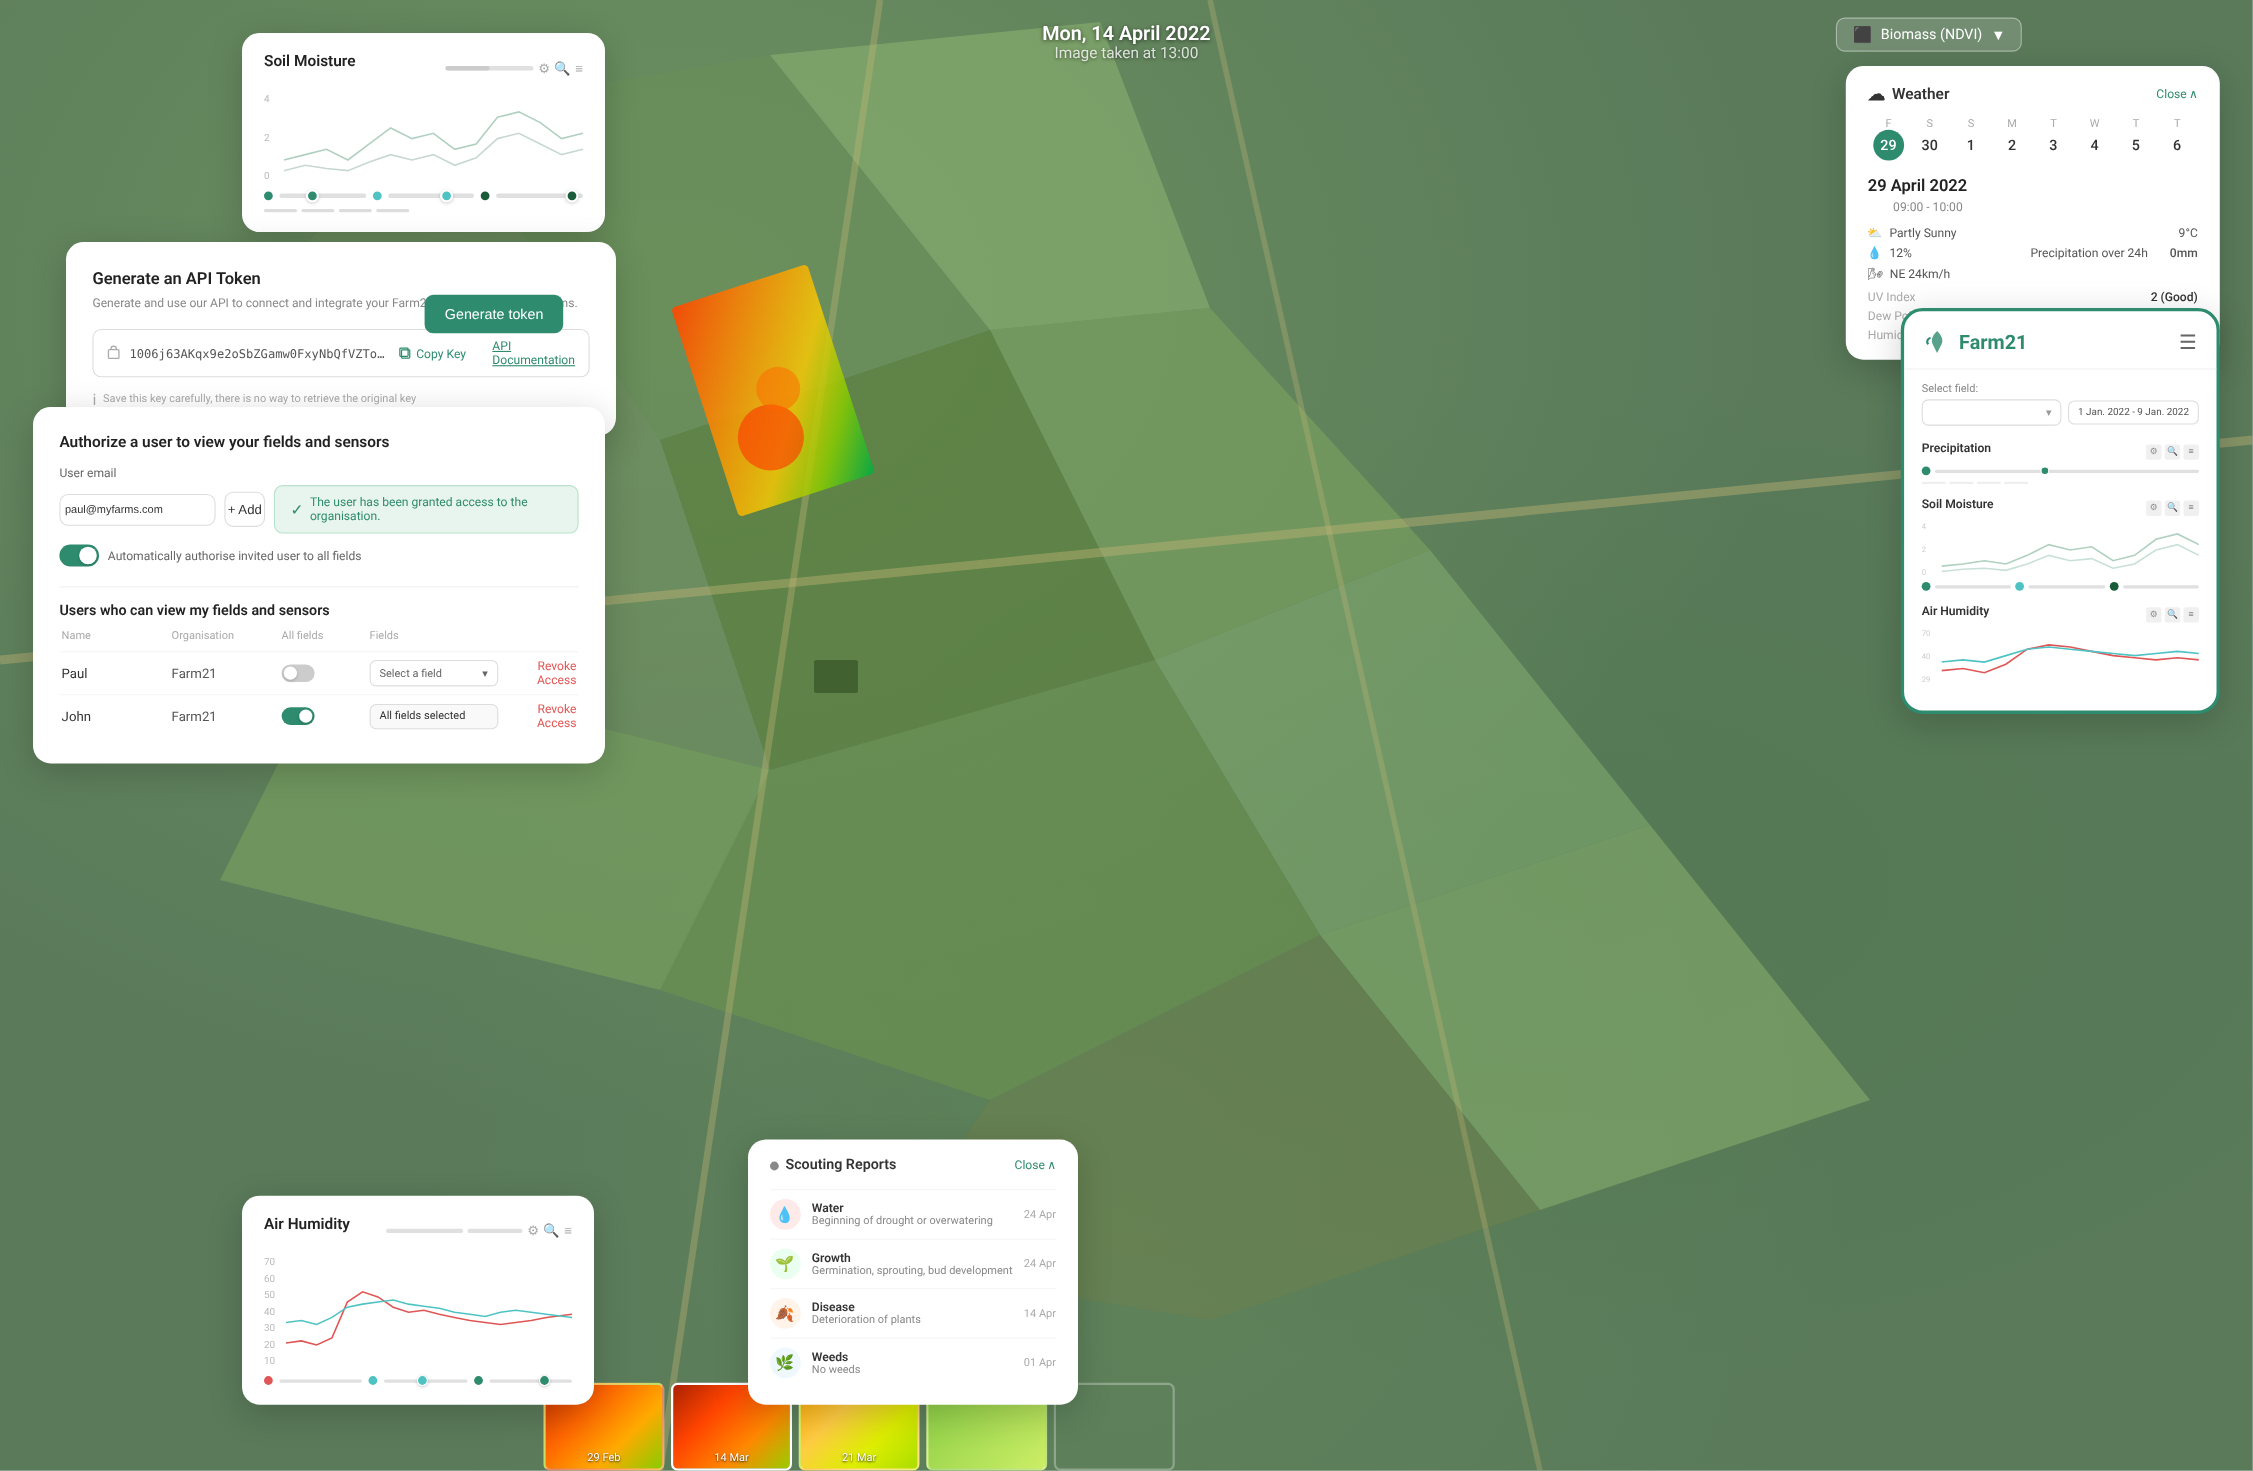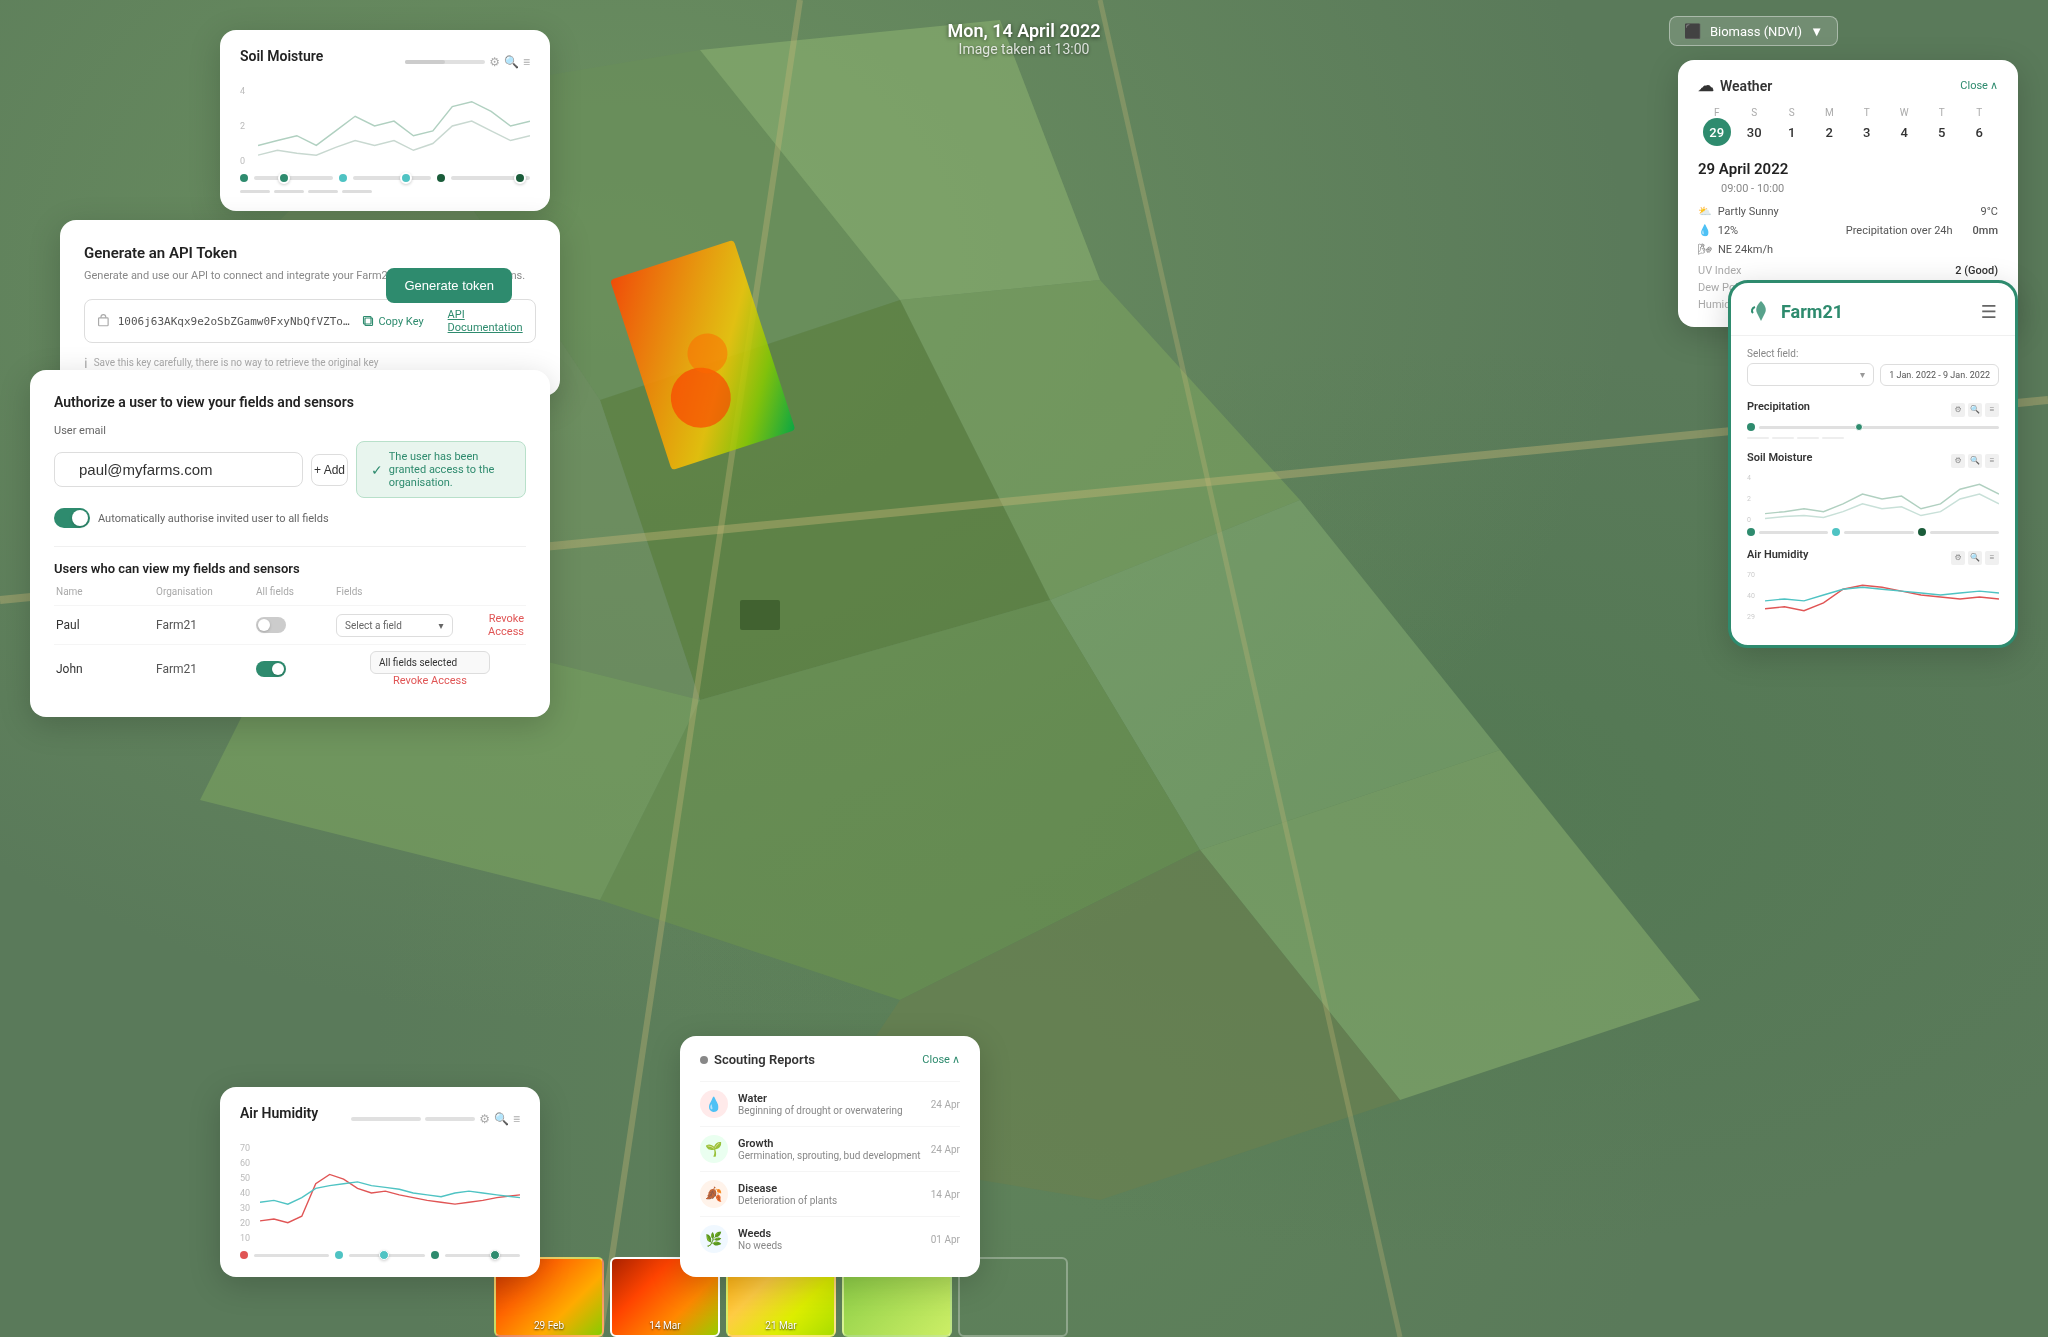--- a/index.html
+++ b/index.html
@@ -169,22 +169,22 @@
     .input-row {
       display: flex;
       gap: 8px;
       align-items: center;
       margin-bottom: 10px;
     }
     .input-field {
       flex: 1;
       border: 1px solid #ddd;
       border-radius: 8px;
-      padding: 8px 24px;
-      font-size: 15px;
+      padding: 8px 4px;
+      font-size: 10px;
       color: #333;
     }
     .add-btn {
       background: #fff;
       border: 1px solid #ddd;
       border-radius: 8px;
       padding: 8px 2px;
       font-size: 12px;
       cursor: pointer;
       color: #333;
@@ -659,21 +659,21 @@
         <span class="revoke-btn">Revoke Access</span>
       </div>
     </div>
 
     <div class="user-row">
       <span class="user-name">John</span>
       <span class="user-org">Farm21</span>
       <div class="toggle" style="width:30px;height:16px;">
         <div class="toggle-knob" style="width:12px;height:12px;top:2px;right:2px;"></div>
       </div>
-      <div style="display:flex;align-items:center;justify-content:space-between;flex-direction:column;">
+      <div style="display:flex;align-items:center;justify-content:space-between;">
         <div class="all-fields-badge" style="font-size:10px;width:120px;">All fields selected</div>
         <span class="revoke-btn">Revoke Access</span>
       </div>
     </div>
   </div>
 </div>
 
 <div class="card air-humidity-card" style="position:absolute;bottom:60px;left:220px;width:320px;z-index:10;border-radius:16px;box-shadow:0 8px 32px rgba(0,0,0,0.18);padding:18px 20px;">
   <div style="display:flex;align-items:center;justify-content:space-between;margin-bottom:10px;">
     <div class="card-title">Air Humidity</div>

